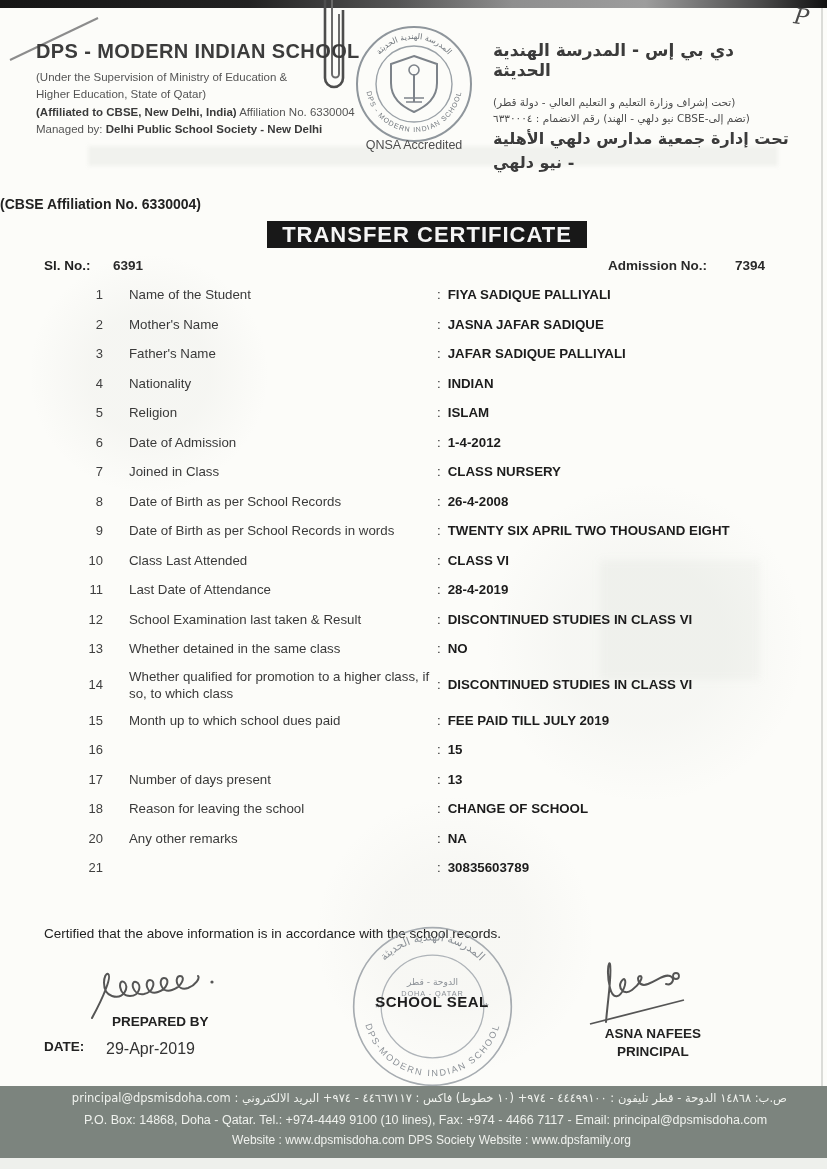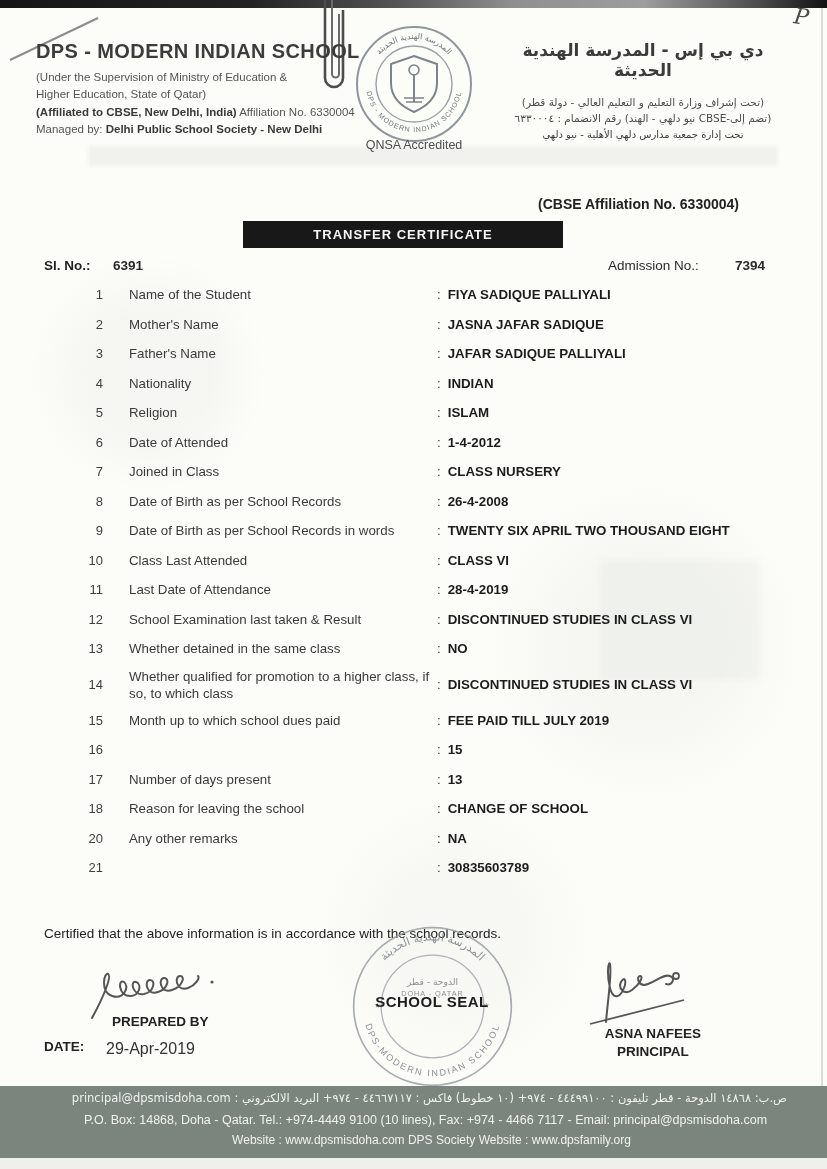--- a/index.html
+++ b/index.html
@@ -20,33 +20,33 @@
   .ghost-band{left:88px;top:146px;width:690px;height:20px;background:rgba(150,160,145,.10);filter:blur(2px);}
   .ghost-patch{left:600px;top:560px;width:160px;height:120px;background:rgba(140,150,140,.06);filter:blur(4px);}
   .pmark{right:18px;top:4px;font-family:"DejaVu Serif",serif;font-style:italic;font-size:22px;color:#4a4a4a;transform:rotate(8deg);}
   
   .hdr-left{left:36px;top:40px;width:330px;}
   .school-name{font-size:20px;font-weight:bold;color:#3c3c3c;letter-spacing:.4px;margin-bottom:6px;}
   .hdr-sub{font-size:11.5px;color:#555;line-height:1.5;}
   .hdr-sub b{color:#3a3a3a;}
   .logo-wrap{left:352px;top:22px;width:124px;height:124px;}
   .qnsa{left:339px;top:138px;width:150px;text-align:center;font-size:12.5px;color:#4d4d4d;}
-  .arabic-block{right:34px;top:40px;width:300px;text-align:center;font-family:"DejaVu Sans",sans-serif;}
+  .arabic-block{right:34px;top:40px;width:300px;text-align:left;font-family:"DejaVu Sans",sans-serif;}
   .arabic-title{font-size:17px;font-weight:bold;color:#3b3b3b;margin-bottom:14px;}
   .arabic-line{font-size:10.5px;color:#4c4c4c;line-height:1.55;}
-  .arabic-line.bold{font-weight:normal;font-size:10px;color:#3b3b3b;}
-  
-  .cbse-line{left:0;top:196px;width:739px;text-align:right;font-size:14px;font-weight:bold;color:#222;}
-  .title-bar{left:243px;top:221px;width:320px;height:27px;background:#181818;color:#f5f5f5;
-    display:flex;align-items:center;justify-content:center;font-size:13px;font-weight:bold;letter-spacing:1px;}
+  .arabic-line.bold{font-weight:bold;font-size:16px;color:#3b3b3b;}
+  
+  .cbse-line{left:0;top:196px;width:739px;text-align:left;font-size:14px;font-weight:bold;color:#222;}
+  .title-bar{left:267px;top:221px;width:320px;height:27px;background:#181818;color:#f5f5f5;
+    display:flex;align-items:center;justify-content:center;font-size:22px;font-weight:bold;letter-spacing:1px;}
   
   .slrow{left:44px;top:258px;width:739px;font-size:13.5px;color:#2a2a2a;}
   .slrow b{color:#1f1f1f;}
   .sl-val{position:absolute;left:69px;font-weight:bold;}
-  .adm-lbl{position:absolute;left:564px;font-weight:normal;}
+  .adm-lbl{position:absolute;left:564px;font-weight:bold;}
   .adm-val{position:absolute;left:691px;font-weight:bold;}
   
   .rows{left:85px;top:284px;width:700px;}
   .tc-row{position:relative;display:flex;align-items:center;min-height:21.5px;margin-bottom:8px;}
   .tc-no{width:18px;text-align:right;font-size:13px;color:#3f3f3f;flex:none;}
   .tc-lbl{margin-left:26px;width:302px;font-size:13.3px;color:#3a3a3a;line-height:1.28;flex:none;}
   .tc-val{position:absolute;left:352px;font-size:13.3px;font-weight:bold;color:#1c1c1c;white-space:nowrap;}
   .tc-val .colon{font-weight:normal;color:#333;margin-right:7px;}
   
   .certified{left:44px;top:902px;font-size:13.5px;font-weight:normal;color:#222;margin-top:24px;}
@@ -157,21 +157,21 @@
       </div>
 
       <div class="tc-row">
         <span class="tc-no">5</span>
         <span class="tc-lbl">Religion</span>
         <span class="tc-val"><span class="colon">:</span><span>ISLAM</span></span>
       </div>
 
       <div class="tc-row">
         <span class="tc-no">6</span>
-        <span class="tc-lbl">Date of Attended</span>
+        <span class="tc-lbl">Date of Admission</span>
         <span class="tc-val"><span class="colon">:</span><span>1-4-2012</span></span>
       </div>
 
       <div class="tc-row">
         <span class="tc-no">7</span>
         <span class="tc-lbl">Joined in Class</span>
         <span class="tc-val"><span class="colon">:</span><span>CLASS NURSERY</span></span>
       </div>
 
       <div class="tc-row">

